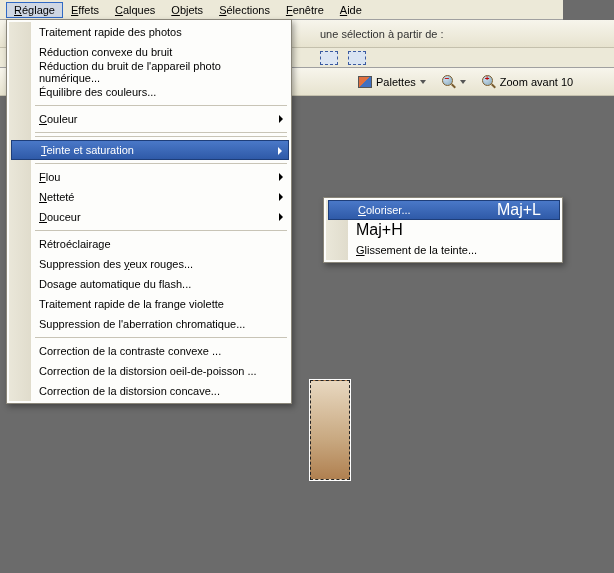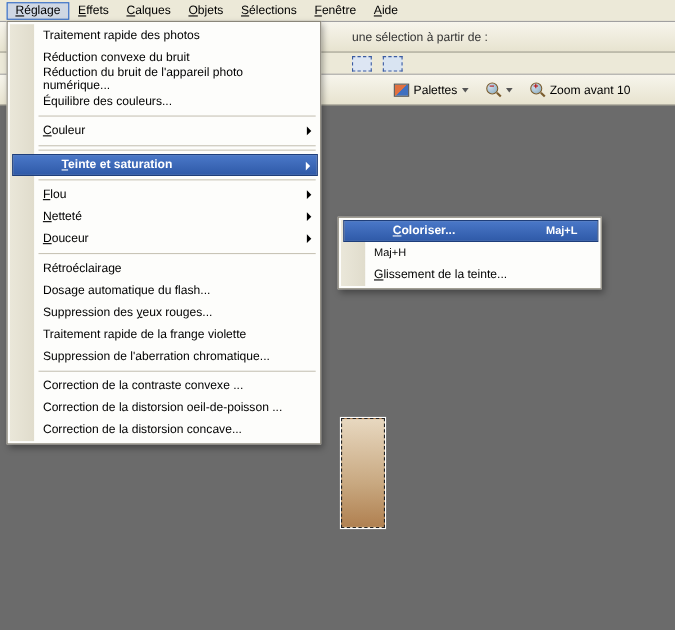--- a/index.html
+++ b/index.html
@@ -7,21 +7,21 @@
     margin: 0; padding: 0;
     width: 614px; height: 573px;
     overflow: hidden;
     font-family: Tahoma, "Segoe UI", sans-serif;
     font-size: 11px;
     color: #000;
     background: #6b6b6b;
   }
   .menubar {
     position: absolute;
-    left: 0; top: 0; width: 614px; height: 20px;
+    left: 0; top: 0; width: 563px; height: 20px;
     background: #ece9d8;
     border-bottom: 1px solid #a0a0a0;
     display: flex;
     align-items: center;
     padding-left: 6px;
   }
   .menubar-item {
     padding: 2px 8px;
     cursor: default;
     position: relative;
@@ -135,21 +135,21 @@
     background: #fdfdfb;
     border: 1px solid #8a867a;
     box-shadow: 2px 3px 6px rgba(0,0,0,0.35);
     padding: 2px 2px;
   }
   .menu-main {
     left: 6px; top: 19px;
     width: 286px;
   }
   .menu-sub {
-    left: 307px; top: 197px;
+    left: 323px; top: 197px;
     width: 240px;
   }
   .menu-gutter {
     position: absolute;
     left: 2px; top: 2px; bottom: 2px;
     width: 22px;
     background: linear-gradient(to right, #eae7d9, #e0dccc);
   }
   .menu-items {
     position: relative;
@@ -161,34 +161,33 @@
     justify-content: space-between;
     height: 20px;
     padding: 0 18px 0 6px;
     cursor: default;
     position: relative;
   }
   .menu-item.highlight {
     background: linear-gradient(to bottom, #4a78c8, #2f5aa8);
     color: #fff;
     margin-left: -22px;
-    padding-left: 44px;
+    padding-left: 29px;
     border: 1px solid #1e3e7a;
-    font-weight: bold;
   }
   .menu-item .arrow {
     width: 0; height: 0;
     border-top: 4px solid transparent;
     border-bottom: 4px solid transparent;
     border-left: 4px solid #000;
     position: absolute;
     right: 6px; top: 6px;
   }
   .menu-item.highlight .arrow { border-left-color: #fff; }
-  .menu-item .shortcut { color: inherit; font-size: 10px; }
+  .menu-item .shortcut { color: inherit; font-size: 16px; }
   .menu-sep {
     height: 1px;
     margin: 3px 2px 3px 2px;
     background: #c8c4b6;
     position: relative;
   }
 </style>
 </head>
 <body>
 
@@ -273,24 +272,24 @@
       </div>
       <div class="menu-item">
         <span><span class="mnemonic">D</span>ouceur</span>
         <span class="arrow"></span>
       </div>
       <div class="menu-sep"></div>
       <div class="menu-item">
         <span>Rétroéclairage</span>
       </div>
       <div class="menu-item">
+        <span>Suppression des <span class="mnemonic">y</span>eux rouges...</span>
+      </div>
+      <div class="menu-item">
         <span>Dosage automatique du flash...</span>
-      </div>
-      <div class="menu-item">
-        <span>Suppression des <span class="mnemonic">y</span>eux rouges...</span>
       </div>
       <div class="menu-item">
         <span>Traitement rapide de la frange violette</span>
       </div>
       <div class="menu-item">
         <span>Suppression de l'aberration chromatique...</span>
       </div>
       <div class="menu-sep"></div>
       <div class="menu-item">
         <span>Correction de la contraste convexe ...</span>

